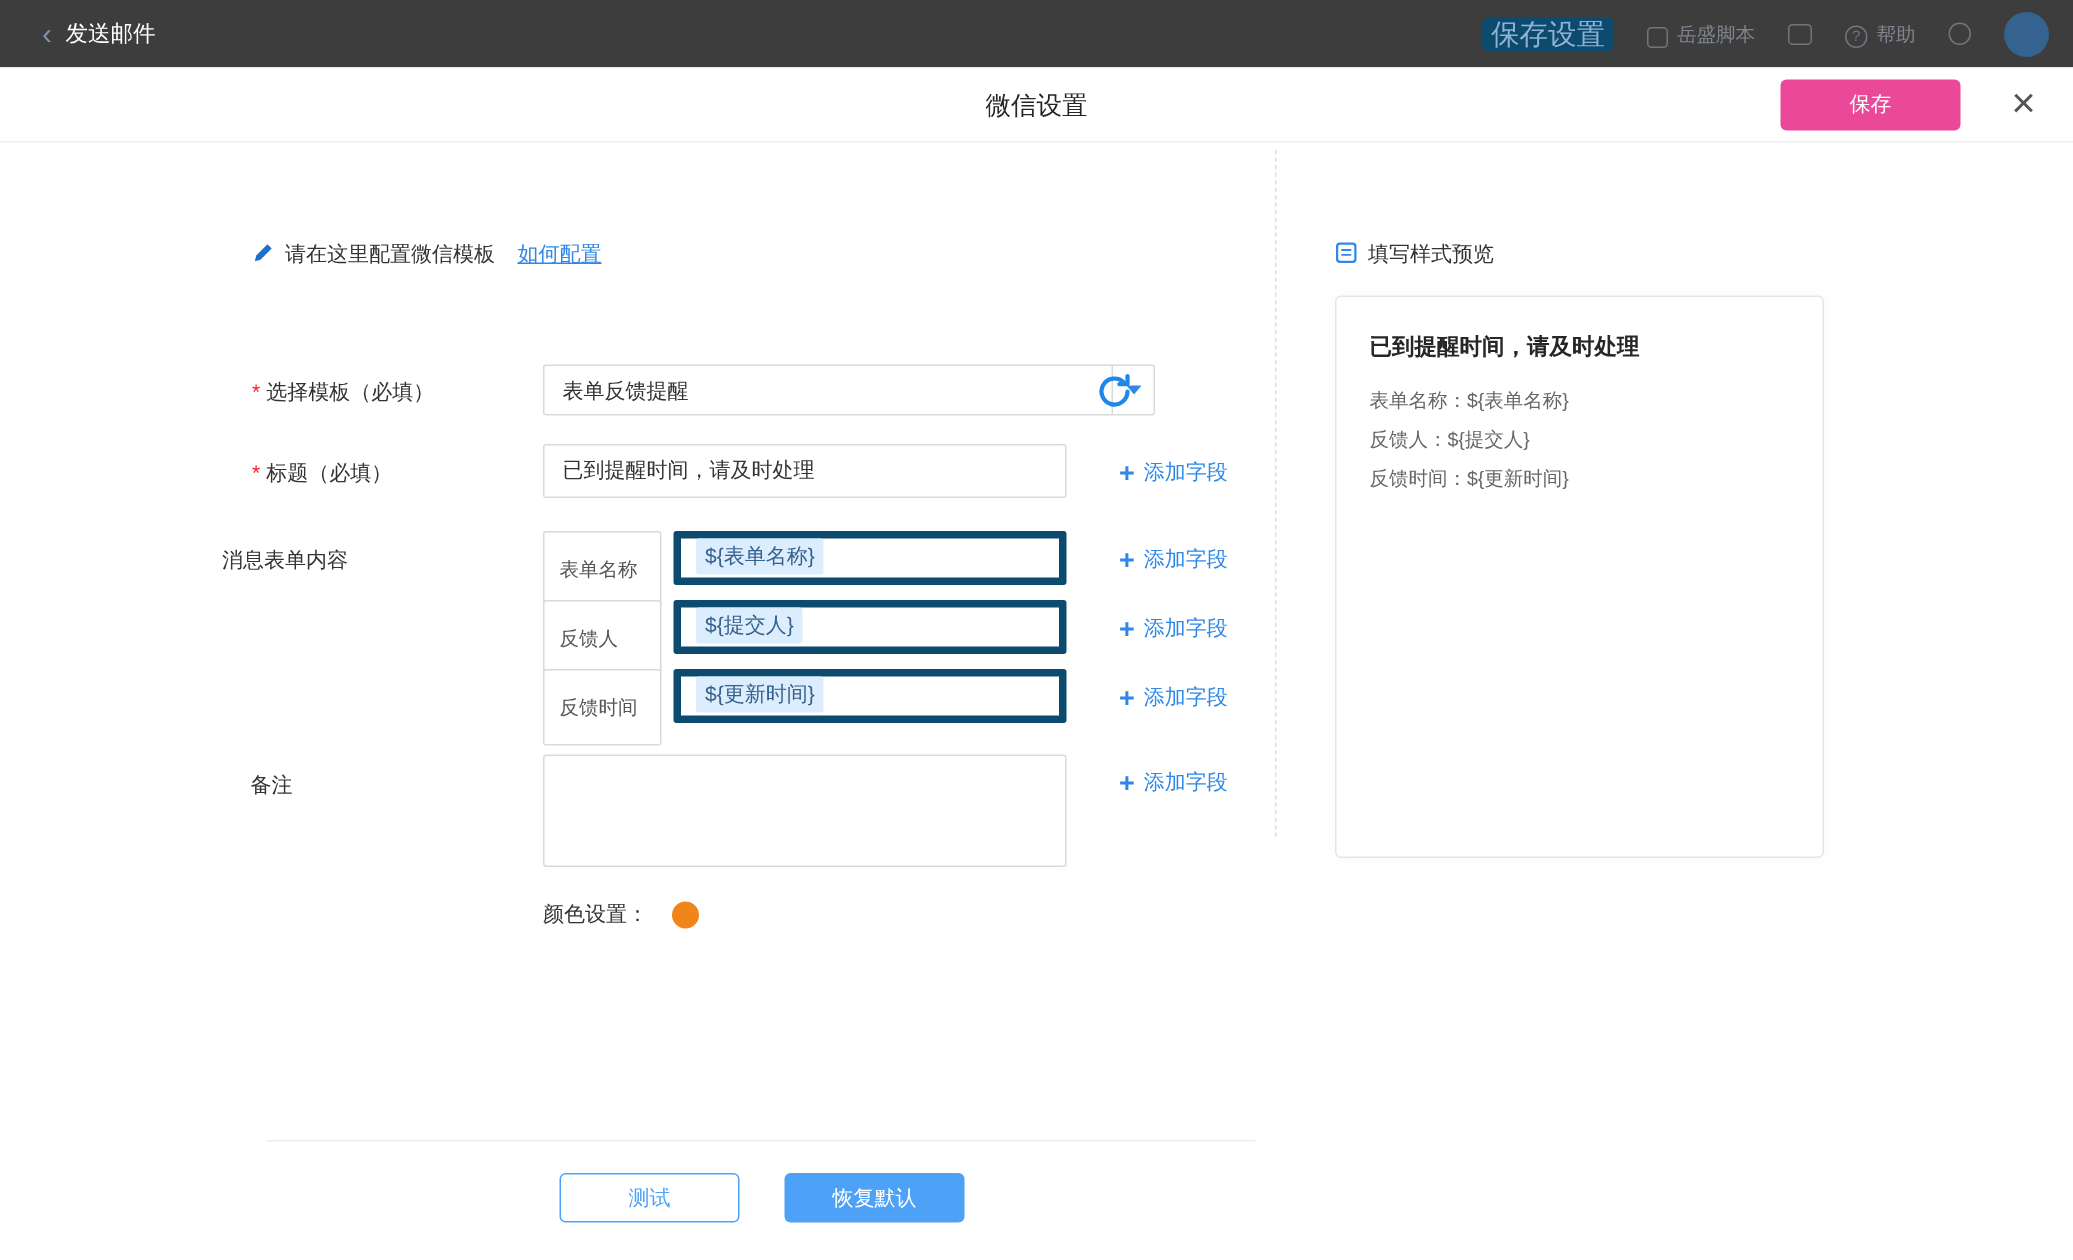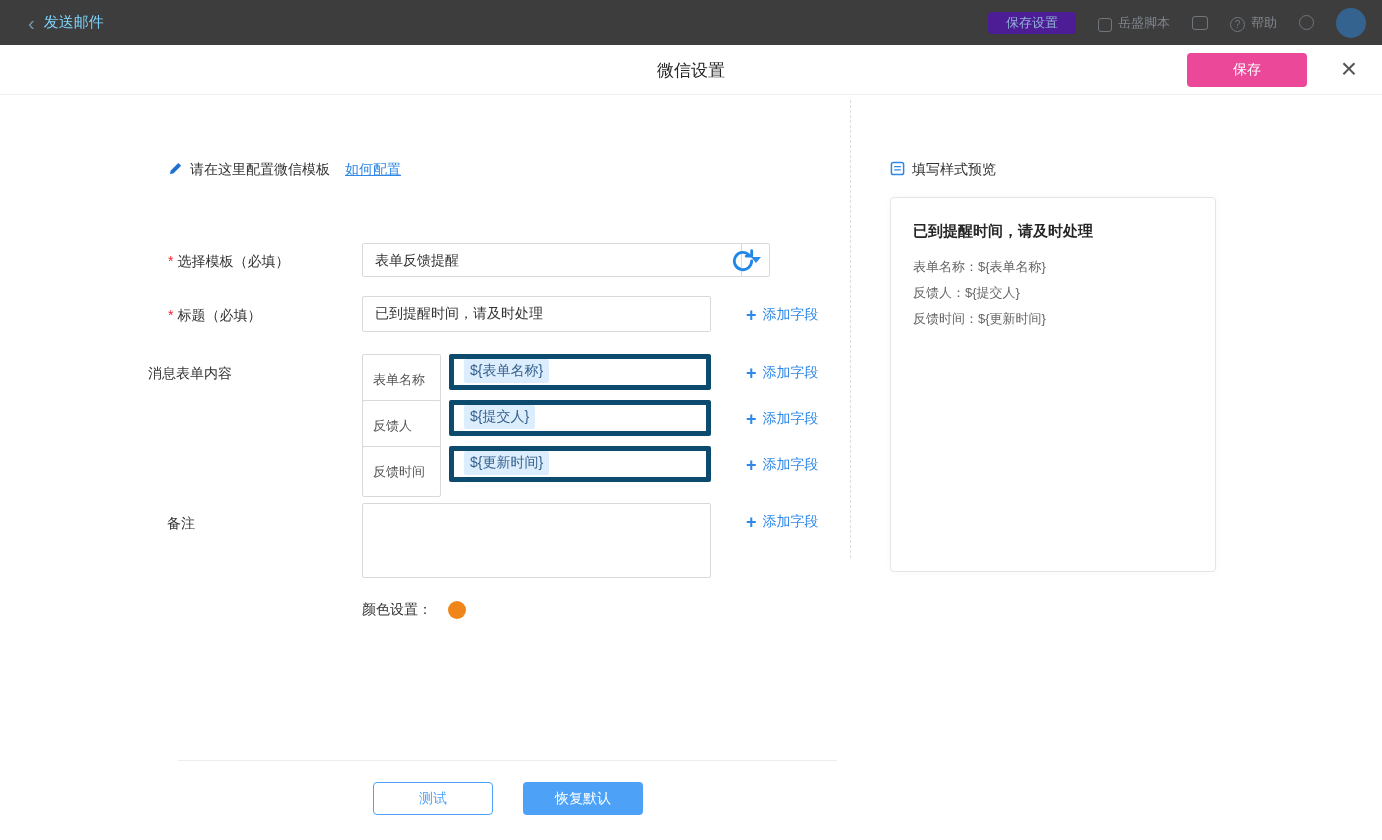--- a/index.html
+++ b/index.html
@@ -4,23 +4,23 @@
 <style>
   * { margin:0; padding:0; box-sizing:border-box; }
   html,body { background:#fff; }
   body { font-family:"Liberation Sans","DejaVu Sans",sans-serif; color:#333; }
   .stage { position:relative; width:1382px; height:840px; background:#fff; overflow:hidden; }
 
   
   .topbar { position:absolute; left:0; top:0; width:1382px; height:45px; background:#3d3d3d; }
   .tb-left { position:absolute; left:28px; top:0; height:45px; display:flex; align-items:center; gap:9px; }
   .tb-back { color:#7e93ab; font-size:20px; line-height:1; cursor:pointer; }
-  .tb-title { color:#7dd3fc; font-size:15px; }
+  .tb-title { color:#ffffff; font-size:15px; }
   .tb-right { position:absolute; right:16px; top:0; height:45px; display:flex; align-items:center; gap:22px; }
-  .tb-btn { width:88px; height:22px; background:#4c1d95; color:#8fb2d4; border-radius:4px; font-size:13px; display:flex; align-items:center; justify-content:center; cursor:pointer; }
+  .tb-btn { width:88px; height:22px; background:#0c4a6e; color:#8fb2d4; border-radius:4px; font-size:19px; display:flex; align-items:center; justify-content:center; cursor:pointer; }
   .tb-item { display:flex; align-items:flex-end; gap:6px; color:#7f858d; font-size:13px; cursor:pointer; }
   .tb-sq { width:14px; height:14px; border:1.5px solid #70767e; border-radius:3px; display:inline-block; }
   .tb-circle { width:15px; height:15px; border:1.5px solid #70767e; border-radius:50%; display:inline-flex; align-items:center; justify-content:center; font-size:10px; color:#70767e; }
   .tb-avatar { width:30px; height:30px; border-radius:50%; background:#35638f; cursor:pointer; }
 
   
   .modal { position:absolute; left:0; top:45px; width:1382px; height:795px; background:#fff; }
   .m-header { position:absolute; left:0; top:0; width:100%; height:50px; background:#fff; border-bottom:1px solid #f0f0f0; }
   .m-title { position:absolute; left:0; right:0; top:14px; text-align:center; font-size:17px; color:#262626; }
   .save-btn { position:absolute; right:75px; top:8px; width:120px; height:34px; background:#ec4899; border:none; border-radius:4px; color:#fff; font-size:14px; cursor:pointer; font-family:inherit; }

